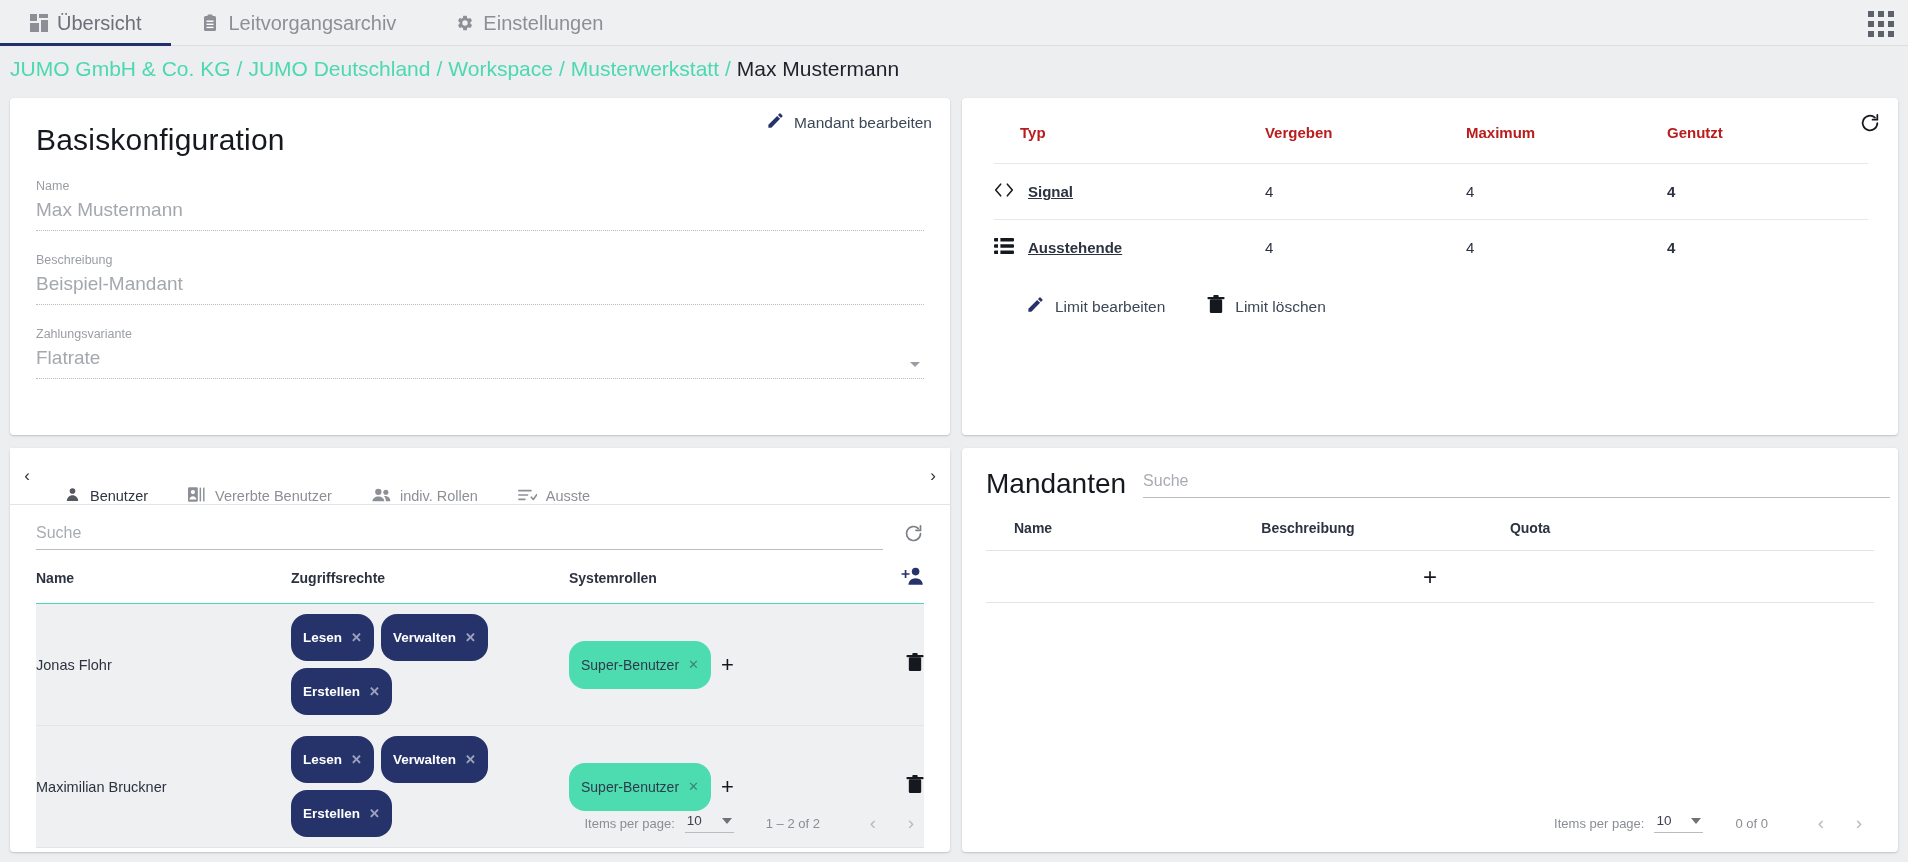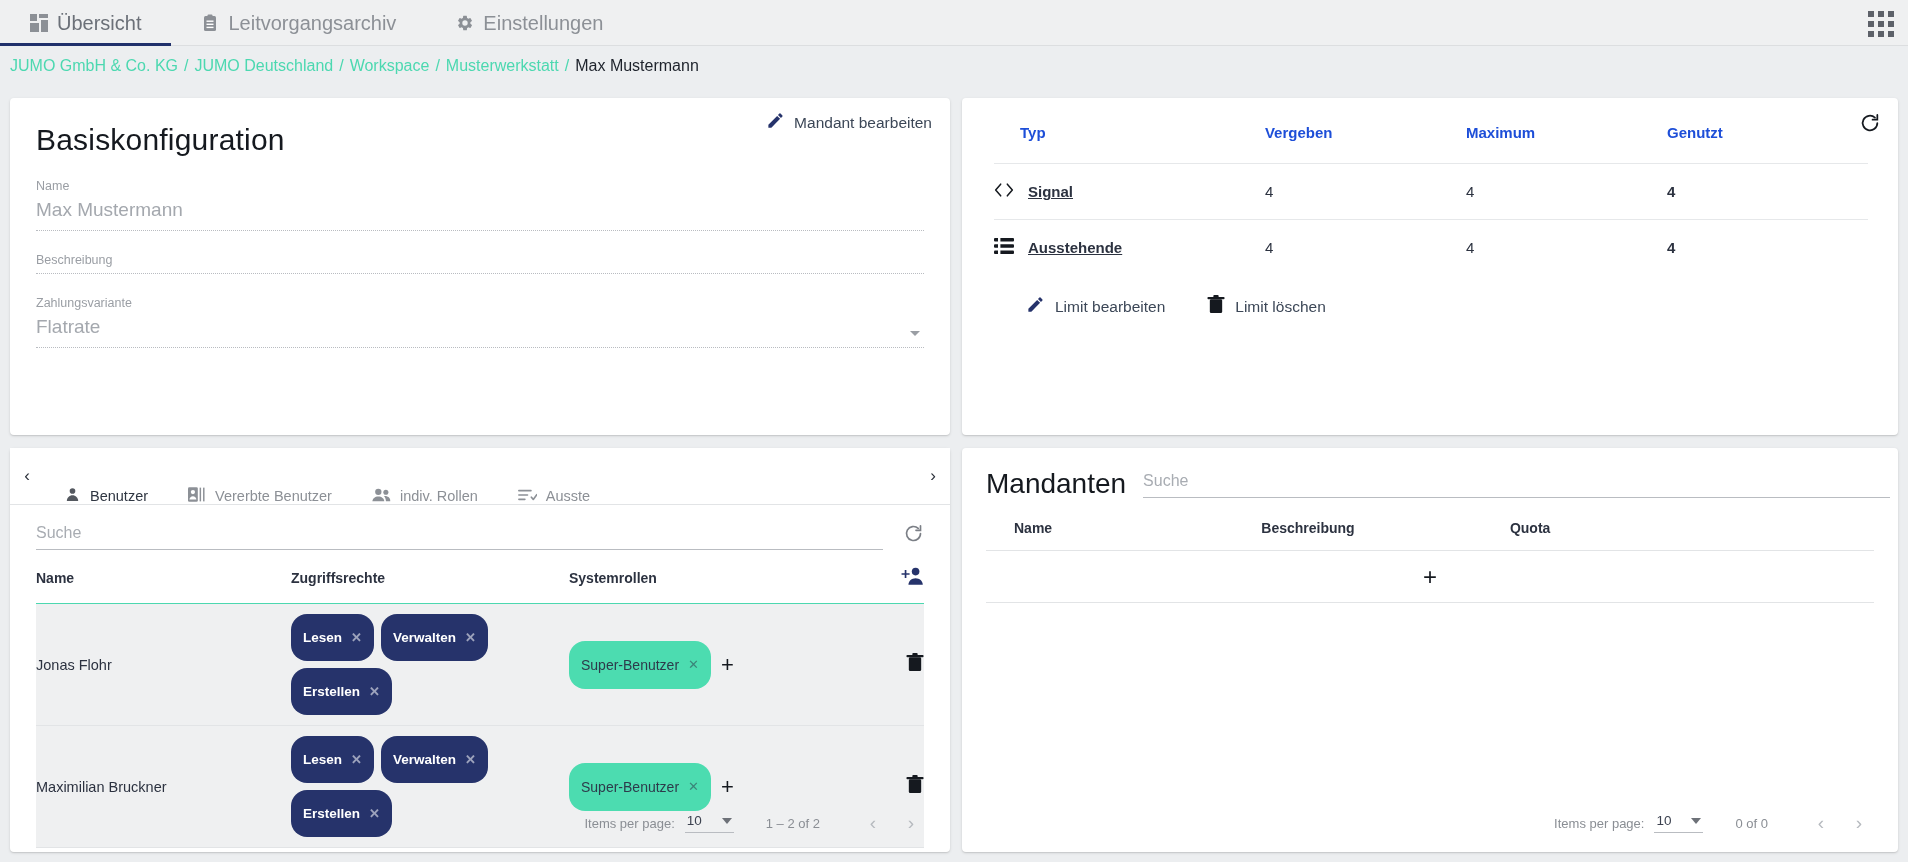--- a/index.html
+++ b/index.html
@@ -36,21 +36,21 @@
     position: absolute; right: 14px; top: 11px;
     width: 26px; height: 26px; cursor: pointer;
   }
   .apps-btn span {
     position: absolute; width: 6px; height: 6px; background: #5d6169;
   }
 
   
   .breadcrumb {
     position: absolute; top: 57px; left: 10px;
-    font-size: 16px; display: flex; align-items: center; gap: 0;
+    font-size: 21px; display: flex; align-items: center; gap: 0;
     white-space: nowrap;
   }
   .crumb { color: #4cd8b0; cursor: pointer; }
   .crumb.last { color: #1d222b; cursor: default; }
   .crumb-sep { color: #4cd8b0; padding: 0 6px; }
 
   
   .card {
     position: absolute; background: #fff;
     border-radius: 4px;
@@ -85,21 +85,21 @@
     width: 0; height: 0; border-left: 5px solid transparent;
     border-right: 5px solid transparent; border-top: 5px solid #9a9ea4;
   }
 
   
   .refresh-btn {
     position: absolute; right: 17px; top: 14px; cursor: pointer;
   }
   .lim-table { width: 100%; border-collapse: collapse; }
   .lim-table th {
-    font-size: 15px; font-weight: 700; color: #1d4ed8;
+    font-size: 15px; font-weight: 700; color: #b91c1c;
     text-align: left; padding: 26px 0 22px 0;
   }
   .lim-table td {
     font-size: 15px; color: #2c3240; padding: 18px 0;
     border-top: 1px solid #e6e8ea;
   }
   .lim-table td.used { font-weight: 700; }
   .typecell { display: flex; align-items: center; gap: 14px; font-weight: 700; text-decoration: underline; }
   .lim-actions {
     display: flex; align-items: center; gap: 42px;
@@ -288,20 +288,21 @@
       <div class="card-title">Basiskonfiguration</div>
 
       <div class="field">
         <div class="flabel">Name</div>
         <div class="fvalue">Max Mustermann</div>
         <div class="fline"></div>
       </div>
 
       <div class="field">
         <div class="flabel">Beschreibung</div>
+        <div class="fvalue">Beispiel-Mandant</div>
         <div class="fline"></div>
       </div>
 
       <div class="field">
         <div class="flabel">Zahlungsvariante</div>
         <div class="fvalue">Flatrate</div>
         <div class="fline"></div>
         <div class="chev"></div>
       </div>
     </div>

